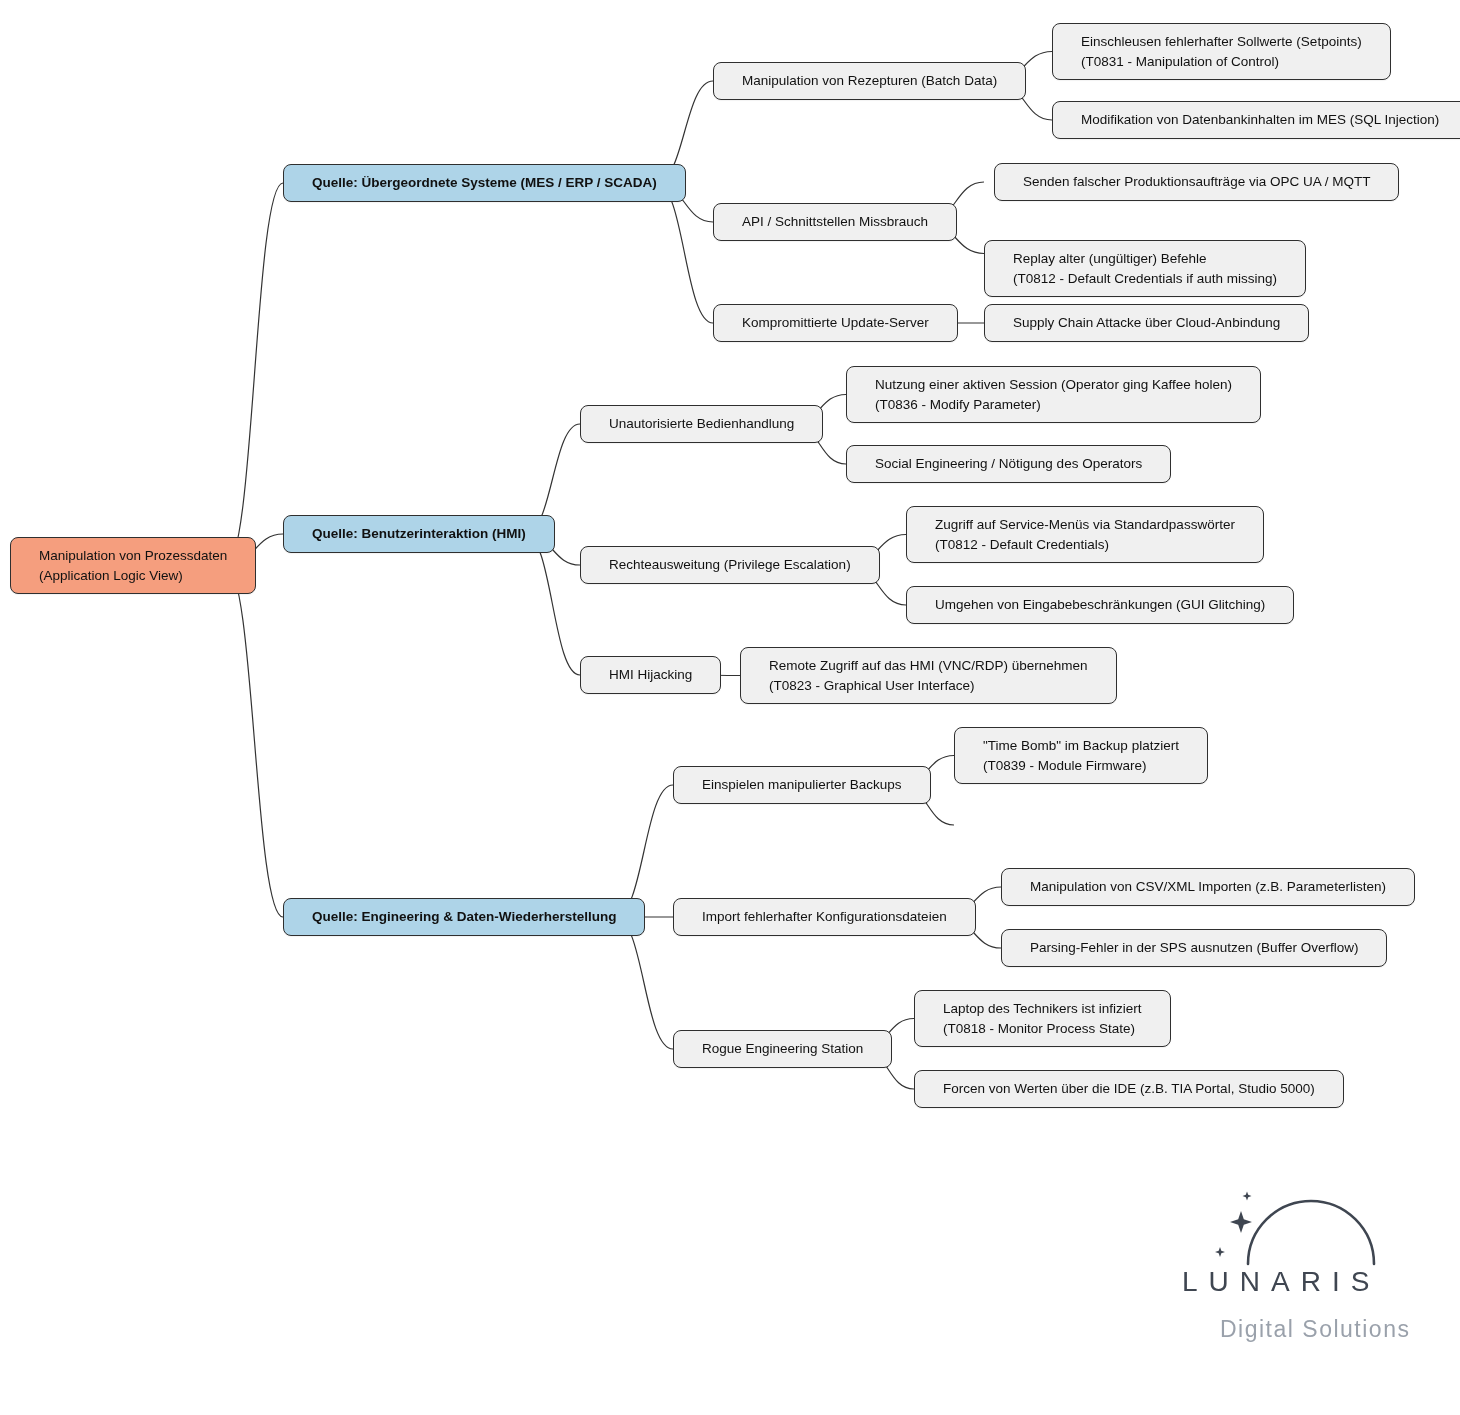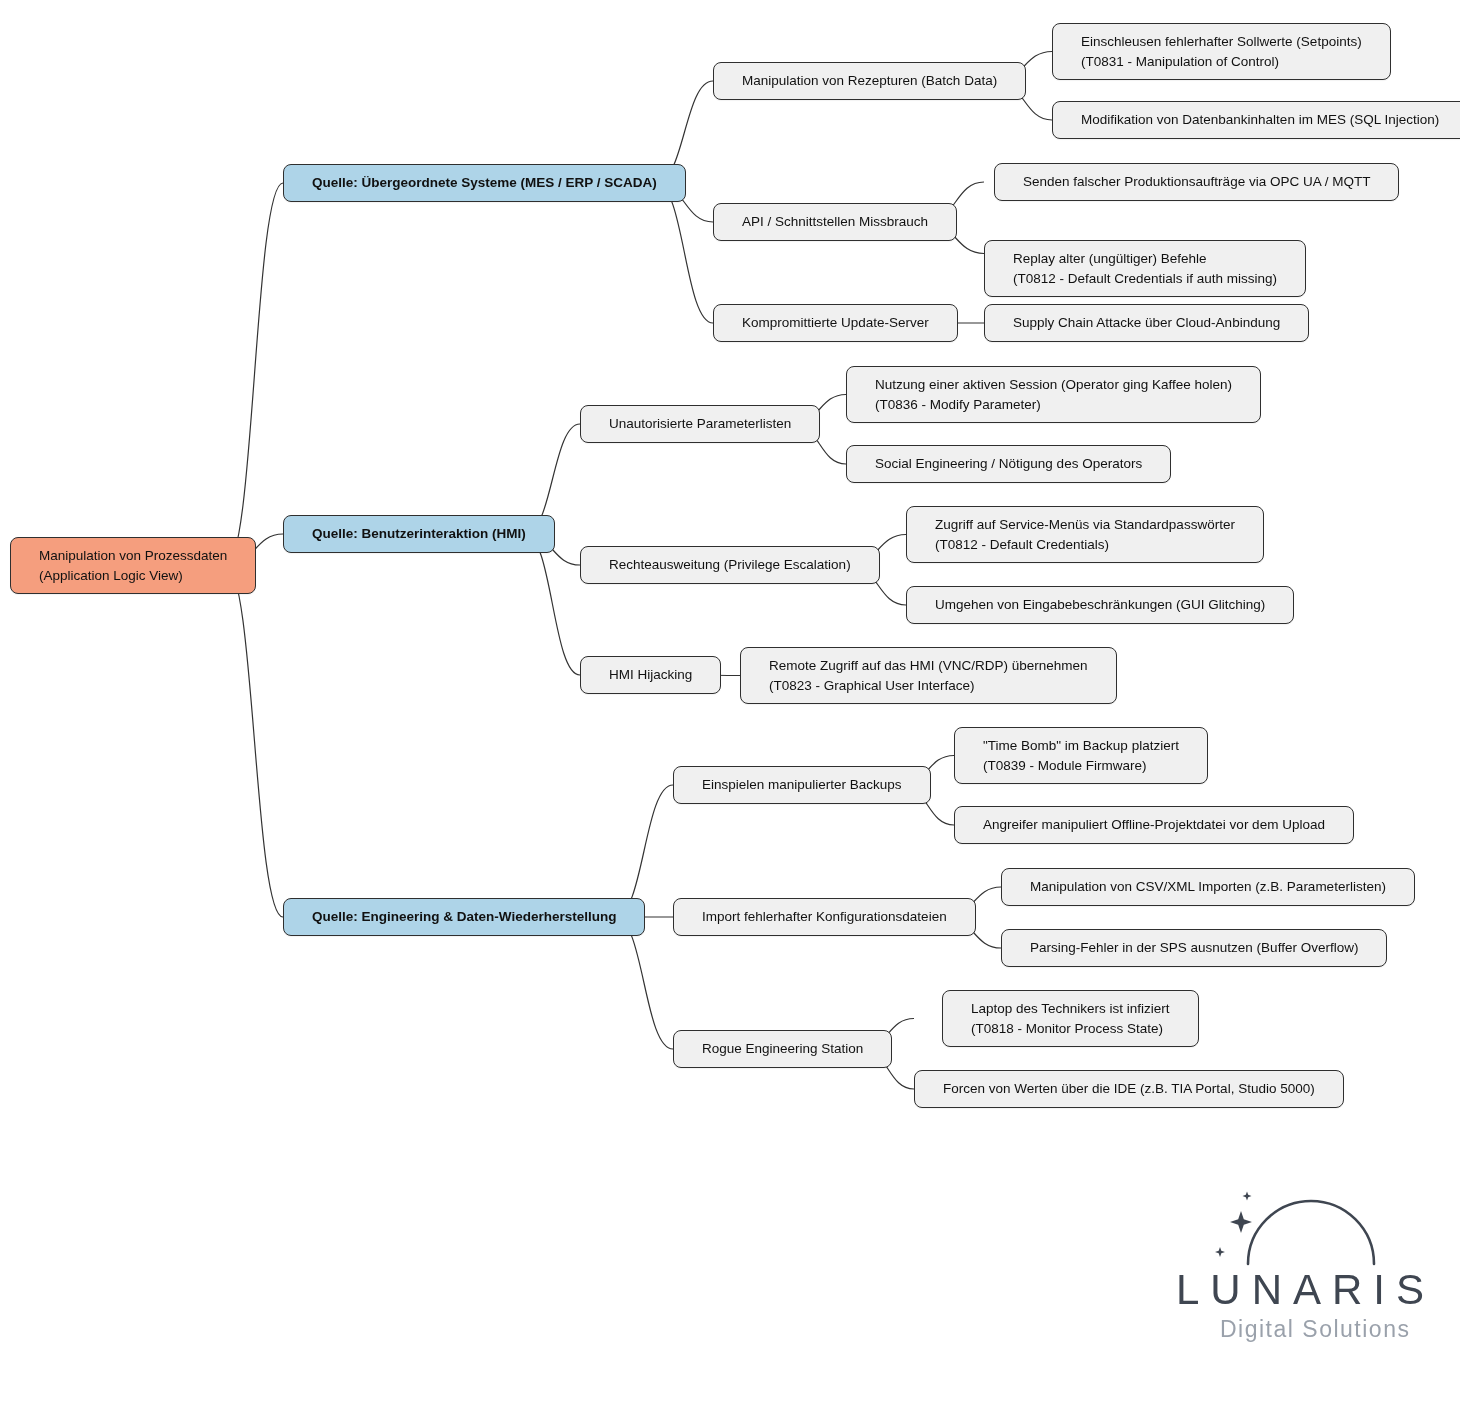--- a/index.html
+++ b/index.html
@@ -18,22 +18,22 @@
     white-space:pre;
     color:#111111;
     background:var(--node-fill,#f0f0f0);
     box-shadow:0 1px 1px rgba(0,0,0,0.05);
   }
   .node.root { background:var(--root-fill,#f59e7e); }
   .node.branch { background:var(--branch-fill,#aed4e8); font-weight:bold; }
   .logo { position:absolute; left:1168px; top:1180px; width:292px; height:186px; }
   .logo svg { position:absolute; left:0; top:0; }
   .logo .brand {
-    position:absolute; top:86px; left:8px;
-    font-size:42px; letter-spacing:11px; color:#3f4651; font-weight:400;
+    position:absolute; top:86px; left:14px;
+    font-size:28px; letter-spacing:11px; color:#3f4651; font-weight:400;
     white-space:nowrap;
   }
   .logo .tagline {
     position:absolute; top:136px; left:52px;
     font-size:23px; letter-spacing:1.5px; color:#9aa1ab;
     white-space:nowrap;
   }
 </style>
 </head>
 <body>
@@ -84,47 +84,46 @@
   <div class="node" id="n-b1c2" style="left:713px; top:203px;">API / Schnittstellen Missbrauch</div>
   <div class="node" id="n-b1c2a" style="left:984px; top:163px;margin-left:10px;">Senden falscher Produktionsaufträge via OPC UA / MQTT</div>
   <div class="node" id="n-b1c2b" style="left:984px; top:225px;margin-top:15px;">Replay alter (ungültiger) Befehle
 (T0812 - Default Credentials if auth missing)</div>
 
   <div class="node" id="n-b1c3" style="left:713px; top:304px;">Kompromittierte Update-Server</div>
   <div class="node" id="n-b1c3a" style="left:984px; top:304px;">Supply Chain Attacke über Cloud-Anbindung</div>
 
   <div class="node branch" id="n-b2" style="left:283px; top:515px;">Quelle: Benutzerinteraktion (HMI)</div>
 
-  <div class="node" id="n-b2c1" style="left:580px; top:405px;">Unautorisierte Parameterlisten</div>
+  <div class="node" id="n-b2c1" style="left:580px; top:405px;">Unautorisierte Bedienhandlung</div>
   <div class="node" id="n-b2c1a" style="left:846px; top:366px;">Nutzung einer aktiven Session (Operator ging Kaffee holen)
 (T0836 - Modify Parameter)</div>
   <div class="node" id="n-b2c1b" style="left:846px; top:445px;">Social Engineering / Nötigung des Operators</div>
 
   <div class="node" id="n-b2c2" style="left:580px; top:546px;">Rechteausweitung (Privilege Escalation)</div>
   <div class="node" id="n-b2c2a" style="left:906px; top:506px;">Zugriff auf Service-Menüs via Standardpasswörter
 (T0812 - Default Credentials)</div>
   <div class="node" id="n-b2c2b" style="left:906px; top:586px;">Umgehen von Eingabebeschränkungen (GUI Glitching)</div>
 
   <div class="node" id="n-b2c3" style="left:580px; top:656px;">HMI Hijacking</div>
   <div class="node" id="n-b2c3a" style="left:740px; top:647px;">Remote Zugriff auf das HMI (VNC/RDP) übernehmen
 (T0823 - Graphical User Interface)</div>
 
   <div class="node branch" id="n-b3" style="left:283px; top:898px;">Quelle: Engineering &amp; Daten-Wiederherstellung</div>
 
   <div class="node" id="n-b3c1" style="left:673px; top:766px;">Einspielen manipulierter Backups</div>
   <div class="node" id="n-b3c1a" style="left:954px; top:727px;">"Time Bomb" im Backup platziert
 (T0839 - Module Firmware)</div>
-  <div class="node" id="n-b3c1b" style="left:954px; top:806px;">Angreifer manipuliert Offline-Projektdatei vor dem Upload</div>
 
   <div class="node" id="n-b3c2" style="left:673px; top:898px;">Import fehlerhafter Konfigurationsdateien</div>
   <div class="node" id="n-b3c2a" style="left:1001px; top:868px;">Manipulation von CSV/XML Importen (z.B. Parameterlisten)</div>
   <div class="node" id="n-b3c2b" style="left:1001px; top:929px;">Parsing-Fehler in der SPS ausnutzen (Buffer Overflow)</div>
 
   <div class="node" id="n-b3c3" style="left:673px; top:1030px;">Rogue Engineering Station</div>
-  <div class="node" id="n-b3c3a" style="left:914px; top:990px;margin-left:28px;">Laptop des Technikers ist infiziert
+  <div class="node" id="n-b3c3a" style="left:914px; top:990px;">Laptop des Technikers ist infiziert
 (T0818 - Monitor Process State)</div>
   <div class="node" id="n-b3c3b" style="left:914px; top:1070px;">Forcen von Werten über die IDE (z.B. TIA Portal, Studio 5000)</div>
 
   <div class="logo">
     <svg width="292" height="100" viewBox="0 0 292 100">
       <path d="M 80 84 A 63 63 0 0 1 206 84" fill="none" stroke="#3f4651" stroke-width="2.6" stroke-linecap="round"></path>
       <path d="M 73 31 L 75.8 39.2 L 84 42 L 75.8 44.8 L 73 53 L 70.2 44.8 L 62 42 L 70.2 39.2 Z" fill="#3f4651"></path>
       <path d="M 52 67 L 53.3 70.7 L 57 72 L 53.3 73.3 L 52 77 L 50.7 73.3 L 47 72 L 50.7 70.7 Z" fill="#3f4651"></path>
       <path d="M 79 11.5 L 80.2 14.8 L 83.5 16 L 80.2 17.2 L 79 20.5 L 77.8 17.2 L 74.5 16 L 77.8 14.8 Z" fill="#3f4651"></path>
     </svg>

